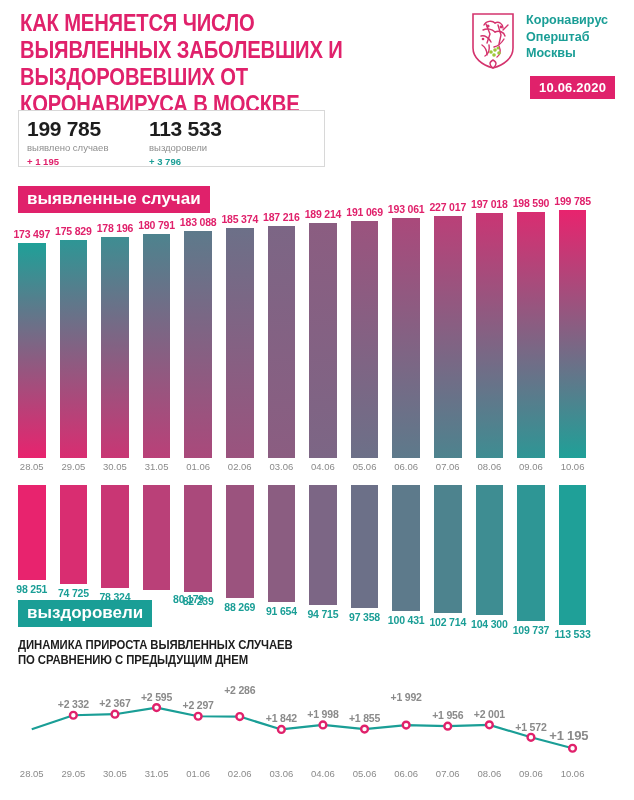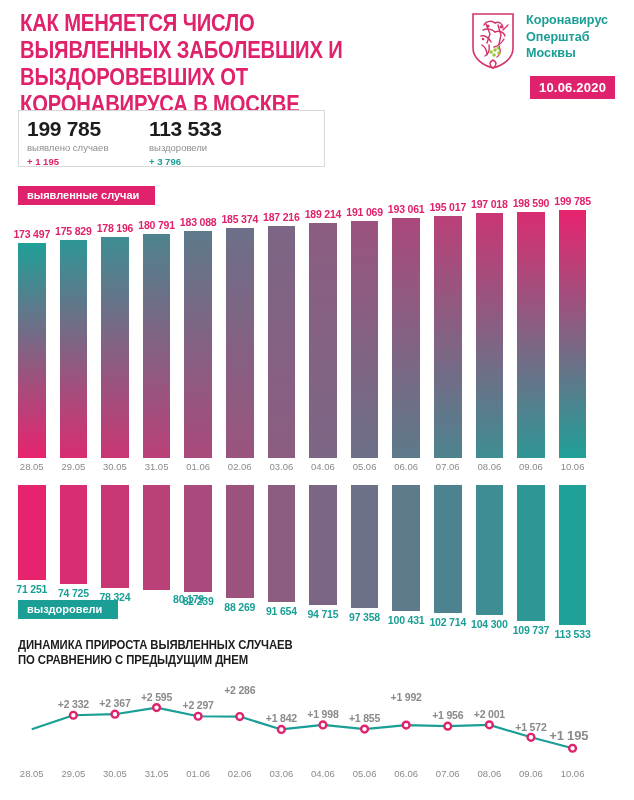--- a/index.html
+++ b/index.html
@@ -57,22 +57,22 @@
     letter-spacing: -0.3px; line-height: 23px;
   }
   .sum-lab { font-size: 9.5px; color: #8e8e8e; line-height: 13px; margin-top: 1px; }
   .sum-delta { font-size: 9.5px; font-weight: bold; line-height: 13px; margin-top: 1px; }
   .delta-pink { color: #e0216b; }
   .delta-teal { color: #1a9e96; }
 
   
   .legend {
     position: absolute;
-    color: #fff; font-size: 11px; font-weight: bold;
-    padding: 3px 16px 4px 9px;
+    color: #fff; font-size: 17px; font-weight: bold;
+    padding: 3px 9px 4px 9px;
   }
   .legend.cases { left: 18px; top: 186px; background: #e0216b; }
   .legend.recovered { left: 18px; top: 600px; background: #1a9e96; }
 
   
   .chart { position: absolute; left: 0; width: 634px; }
   .chart-top { top: 196px; height: 262px; }
   .chart-bottom { top: 485px; height: 140px; }
 
   .bar { position: absolute; bottom: 0; }
@@ -191,21 +191,21 @@
       <div class="vlabel cases" style="left: 239.75px; top: 17.0905px; transform: translateX(-50%);">185 374</div>
       <div class="bar bar-top" style="left: 267.6px; width: 27.5px; height: 232.222px; background: linear-gradient(rgb(124, 102, 133) 0%, rgb(139, 93, 129) 100%);"></div>
       <div class="vlabel cases" style="left: 281.35px; top: 14.7782px; transform: translateX(-50%);">187 216</div>
       <div class="bar bar-top" style="left: 309.2px; width: 27.5px; height: 234.73px; background: linear-gradient(rgb(139, 93, 129) 0%, rgb(124, 102, 133) 100%);"></div>
       <div class="vlabel cases" style="left: 322.95px; top: 12.27px; transform: translateX(-50%);">189 214</div>
       <div class="bar bar-top" style="left: 350.8px; width: 27.5px; height: 237.059px; background: linear-gradient(rgb(155, 83, 126) 0%, rgb(108, 112, 136) 100%);"></div>
       <div class="vlabel cases" style="left: 364.55px; top: 9.94142px; transform: translateX(-50%);">191 069</div>
       <div class="bar bar-top" style="left: 392.4px; width: 27.5px; height: 239.559px; background: linear-gradient(rgb(170, 73, 123) 0%, rgb(93, 122, 139) 100%);"></div>
       <div class="vlabel cases" style="left: 406.15px; top: 7.44081px; transform: translateX(-50%);">193 061</div>
       <div class="bar bar-top" style="left: 434px; width: 27.5px; height: 242.015px; background: linear-gradient(rgb(186, 64, 120) 0%, rgb(77, 131, 142) 100%);"></div>
-      <div class="vlabel cases" style="left: 447.75px; top: 4.98539px; transform: translateX(-50%);">195 017</div>
+      <div class="vlabel cases" style="left: 447.75px; top: 4.98539px; transform: translateX(-50%);">227 017</div>
       <div class="bar bar-top" style="left: 475.6px; width: 27.5px; height: 244.527px; background: linear-gradient(rgb(201, 54, 116) 0%, rgb(62, 141, 146) 100%);"></div>
       <div class="vlabel cases" style="left: 489.35px; top: 2.47349px; transform: translateX(-50%);">197 018</div>
       <div class="bar bar-top" style="left: 517.2px; width: 27.5px; height: 246.5px; background: linear-gradient(rgb(217, 45, 113) 0%, rgb(46, 150, 149) 100%);"></div>
       <div class="vlabel cases" style="left: 530.95px; top: 0.500114px; transform: translateX(-50%);">198 590</div>
       <div class="bar bar-top" style="left: 558.8px; width: 27.5px; height: 248px; background: linear-gradient(rgb(232, 35, 110) 0%, rgb(31, 160, 152) 100%);"></div>
       <div class="vlabel cases" style="left: 572.55px; top: -1px; transform: translateX(-50%);">199 785</div>
     </div>
 
   <div class="chart dates-mid" id="dates-mid" style="height:16px">
       <div class="datelabel" style="left: 31.75px; transform: translateX(-50%);">28.05</div>
@@ -219,21 +219,21 @@
       <div class="datelabel" style="left: 364.55px; transform: translateX(-50%);">05.06</div>
       <div class="datelabel" style="left: 406.15px; transform: translateX(-50%);">06.06</div>
       <div class="datelabel" style="left: 447.75px; transform: translateX(-50%);">07.06</div>
       <div class="datelabel" style="left: 489.35px; transform: translateX(-50%);">08.06</div>
       <div class="datelabel" style="left: 530.95px; transform: translateX(-50%);">09.06</div>
       <div class="datelabel" style="left: 572.55px; transform: translateX(-50%);">10.06</div>
     </div>
 
   <div class="chart chart-bottom" id="chart-bottom">
       <div class="bar bar-bottom" style="left: 18px; width: 27.5px; height: 95px; bottom: auto; background: rgb(232, 35, 110);"></div>
-      <div class="vlabel recovered" style="left: 31.75px; top: 98px; transform: translateX(-50%);">71 251</div>
+      <div class="vlabel recovered" style="left: 31.75px; top: 98px; transform: translateX(-50%);">98 251</div>
       <div class="bar bar-bottom" style="left: 59.6px; width: 27.5px; height: 98.6973px; bottom: auto; background: rgb(217, 45, 113);"></div>
       <div class="vlabel recovered" style="left: 73.35px; top: 101.697px; transform: translateX(-50%);">74 725</div>
       <div class="bar bar-bottom" style="left: 101.2px; width: 27.5px; height: 102.528px; bottom: auto; background: rgb(201, 54, 116);"></div>
       <div class="vlabel recovered" style="left: 114.95px; top: 105.528px; transform: translateX(-50%);">78 324</div>
       <div class="bar bar-bottom" style="left: 142.8px; width: 27.5px; height: 104.502px; bottom: auto; background: rgb(186, 64, 120);"></div>
       <div class="vlabel recovered" style="left: 156.55px; top: 107.502px; transform: translateX(-50%); margin-left: 32px;">80 179</div>
       <div class="bar bar-bottom" style="left: 184.4px; width: 27.5px; height: 106.694px; bottom: auto; background: rgb(170, 73, 123);"></div>
       <div class="vlabel recovered" style="left: 198.15px; top: 109.694px; transform: translateX(-50%);">82 239</div>
       <div class="bar bar-bottom" style="left: 226px; width: 27.5px; height: 113.112px; bottom: auto; background: rgb(155, 83, 126);"></div>
       <div class="vlabel recovered" style="left: 239.75px; top: 116.112px; transform: translateX(-50%);">88 269</div>

